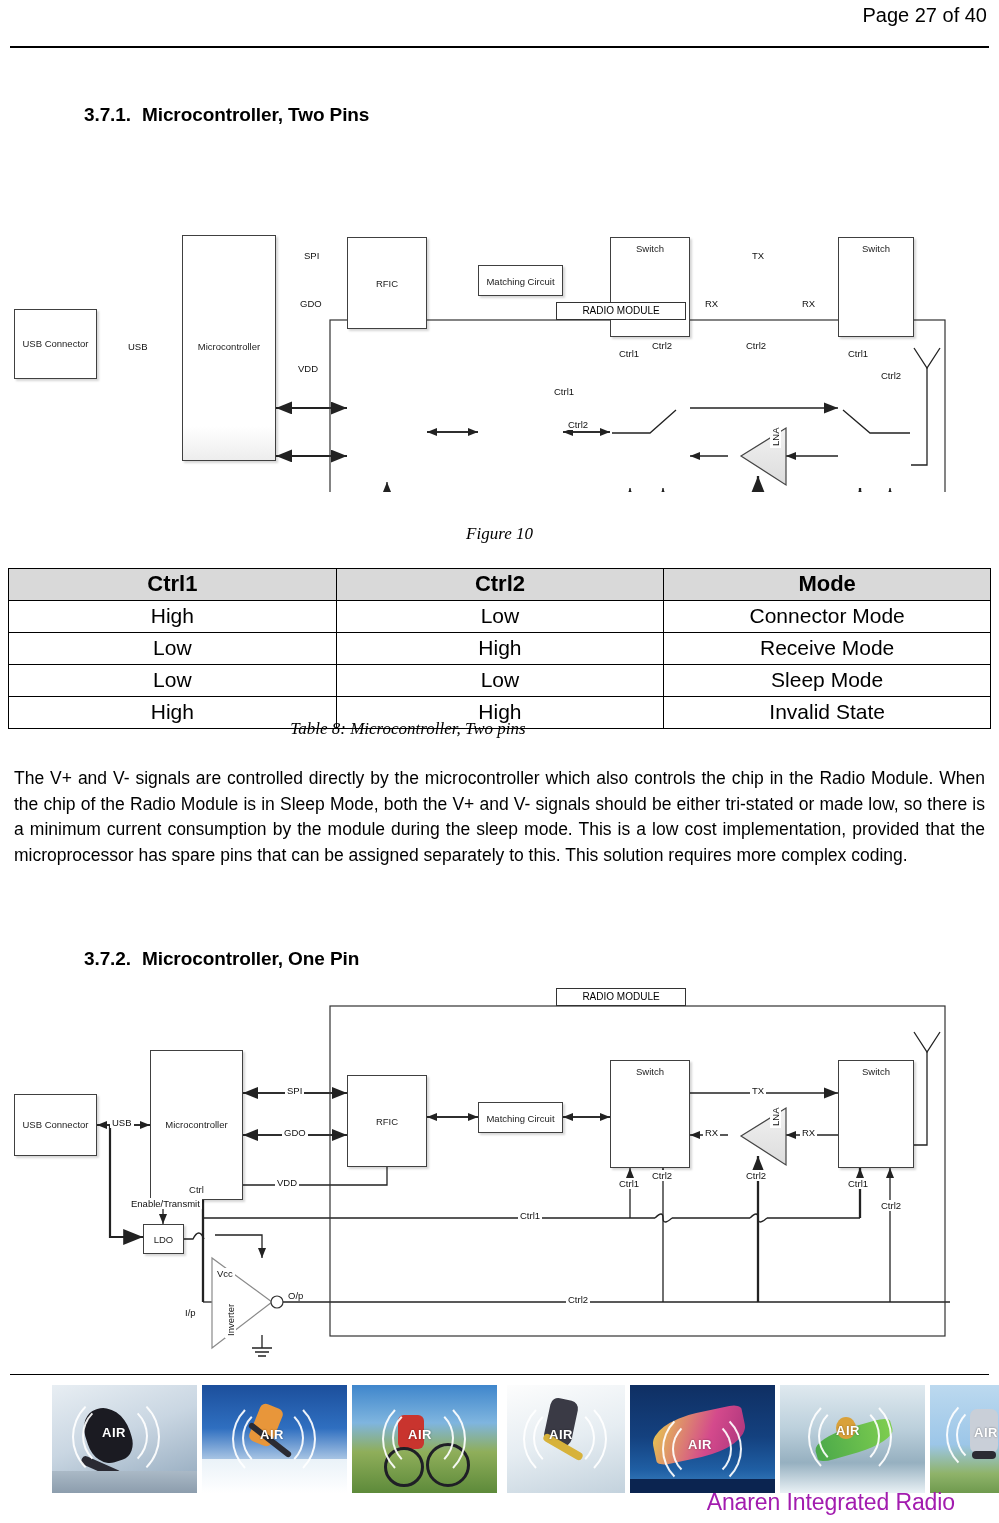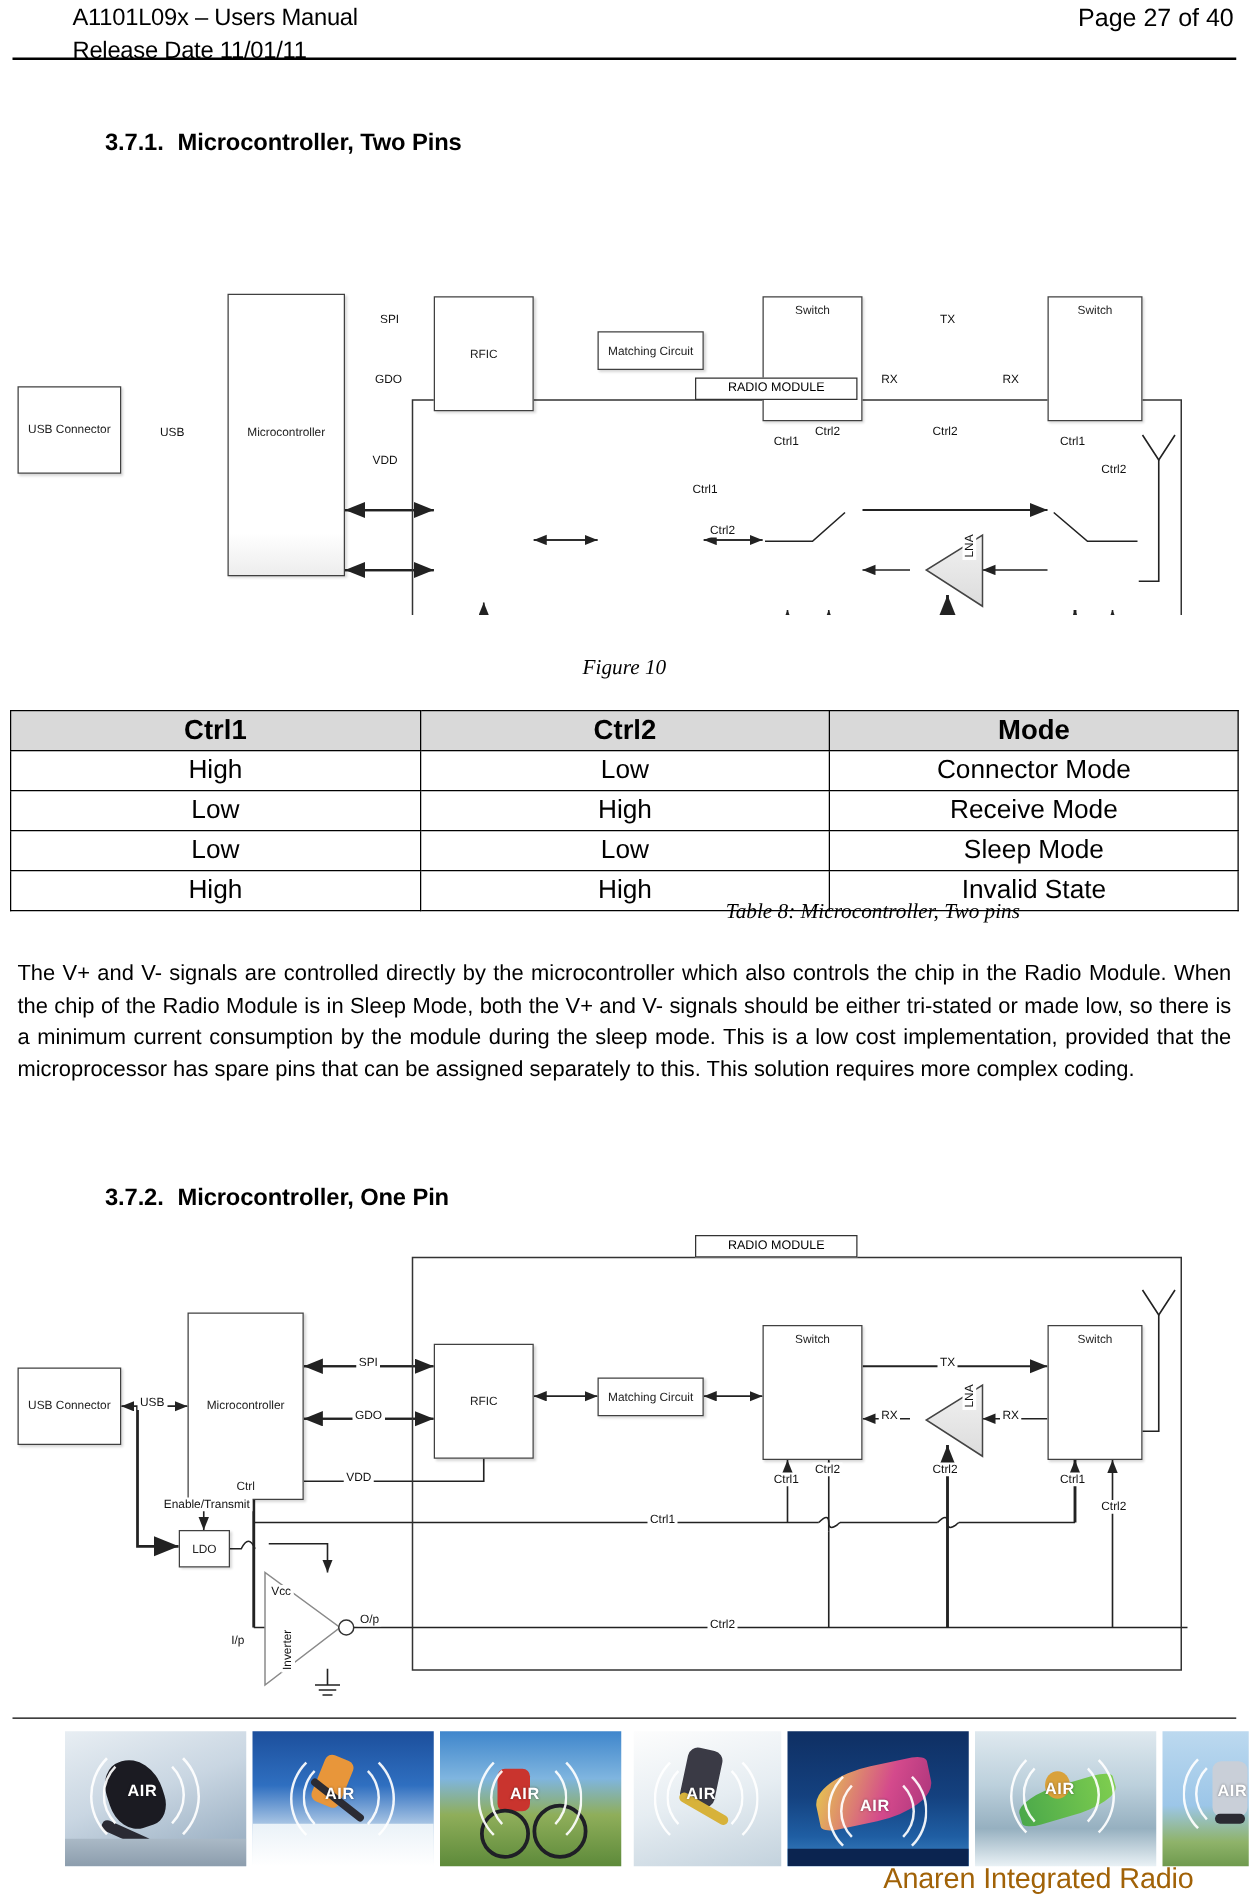--- a/index.html
+++ b/index.html
@@ -48,31 +48,27 @@
     font-size:10px;text-align:center;line-height:15px;height:16px;}
 
   
   .footer-rule{position:absolute;left:10px;top:1374px;width:979px;height:0;border-top:1.6px solid #000;}
   .photo-strip{position:absolute;left:52px;top:1385px;height:108px;}
   .photo{position:absolute;top:0;height:108px;overflow:hidden;}
   .air-mark{position:absolute;color:#fff;font-size:13px;font-weight:bold;
     letter-spacing:.5px;text-shadow:0 0 2px rgba(0,0,0,.45);}
   .wave{position:absolute;border:2px solid rgba(255,255,255,.92);
     border-radius:50%;border-top-color:transparent;border-bottom-color:transparent;}
-  .brand{position:absolute;right:44px;top:1489px;font-size:23px;color:#a16207;
+  .brand{position:absolute;right:44px;top:1489px;font-size:23px;color:#a21caf;
     letter-spacing:-0.1px;}
 </style>
 </head>
 <body>
 
 <div class="page-header">
-  <div class="hdr-left">
-    <div>A1101L09x – Users Manual</div>
-    <div>Release Date 11/01/11</div>
-  </div>
   <div class="hdr-right">Page 27 of 40</div>
   <div class="hdr-rule"></div>
 </div>
 
 <div class="sec-head" style="left:84px;top:104px;">
   <span class="num">3.7.1.</span><span>Microcontroller, Two Pins</span>
 </div>
 
 <div class="diagram" style="top:152px;height:340px;">
   <svg class="dg" width="999" height="340">
@@ -214,21 +210,21 @@
       <td>Sleep Mode</td>
     </tr>
     <tr>
       <td>High</td>
       <td>High</td>
       <td>Invalid State</td>
     </tr>
   </tbody>
 </table>
 
-<div class="caption" style="top:719px;width:816px;text-align:right;">Table 8: Microcontroller, Two pins</div>
+<div class="caption" style="top:719px;width:816px;text-align:center;">Table 8: Microcontroller, Two pins</div>
 
 <div class="para" style="top:766px;">The V+ and V- signals are controlled directly by the microcontroller which also controls the chip in the Radio Module. When the chip of the Radio Module is in Sleep Mode, both the V+ and V- signals should be either tri-stated or made low, so there is a minimum current consumption by the module during the sleep mode. This is a low cost implementation, provided that the microprocessor has spare pins that can be assigned separately to this. This solution requires more complex coding.</div>
 
 <div class="sec-head" style="left:84px;top:948px;">
   <span class="num">3.7.2.</span><span>Microcontroller, One Pin</span>
 </div>
 
 <div class="diagram" style="top:990px;height:375px;">
   <svg class="dg" width="999" height="375">
     <g stroke="#222" fill="none" stroke-width="1.3">

